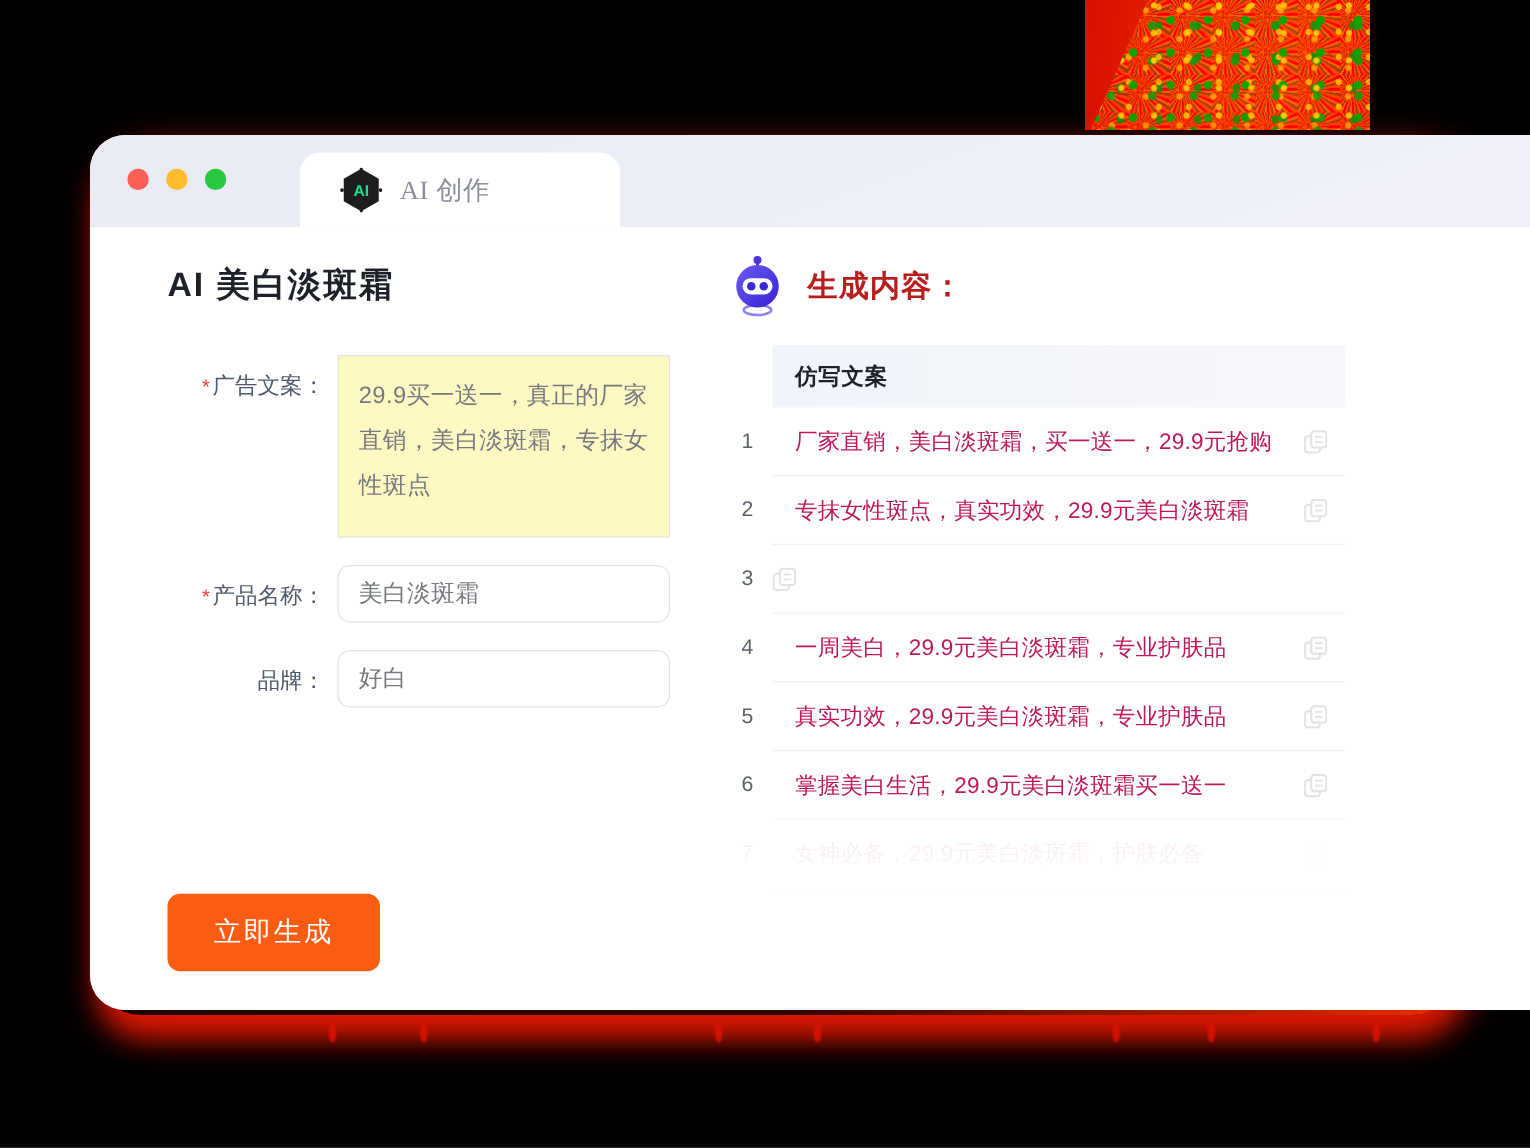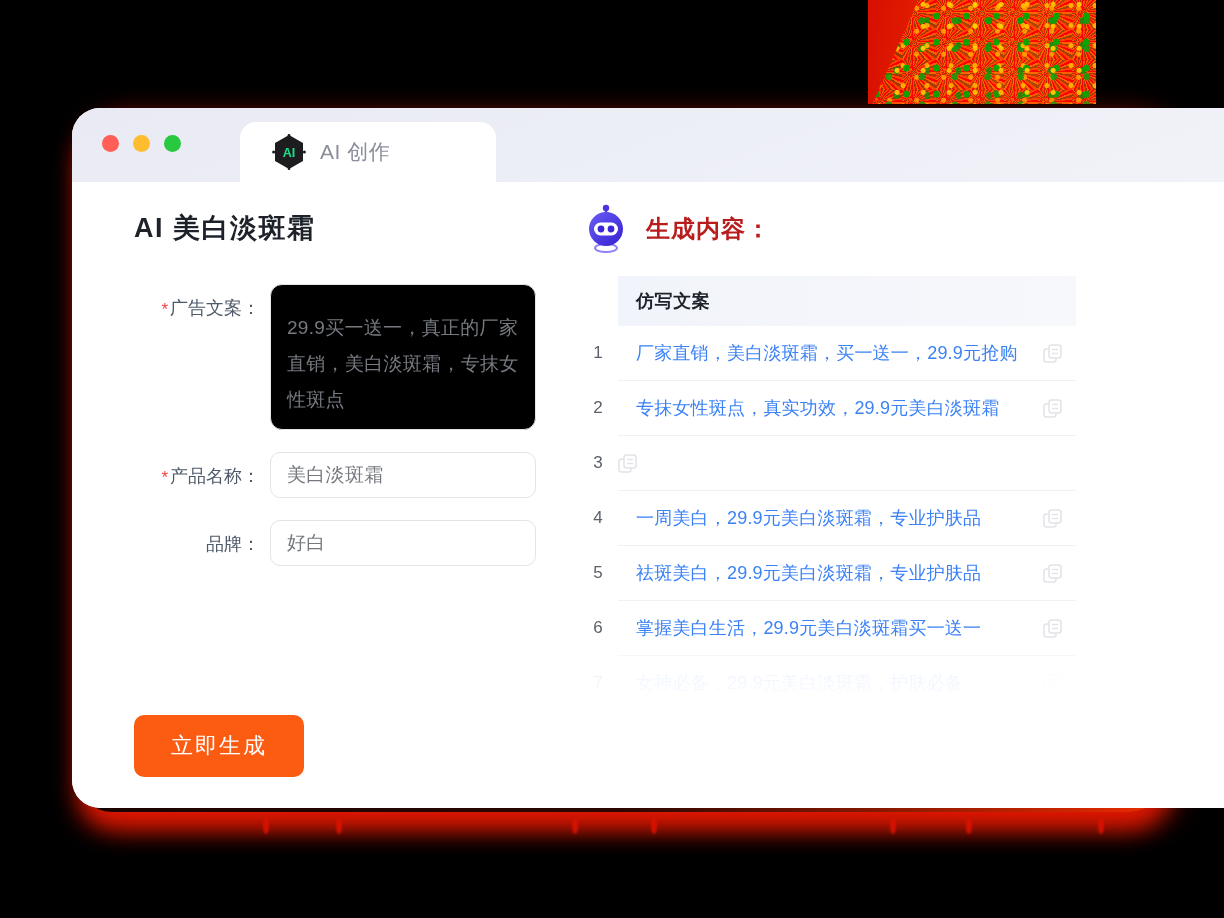--- a/index.html
+++ b/index.html
@@ -122,20 +122,21 @@
     align-items: center;
     padding-left: 32px;
     gap: 14px;
   }
   .tab-icon { width: 34px; height: 36px; flex: 0 0 auto; }
   .tab-label {
     font-size: 21px;
     color: #8a8f99;
     letter-spacing: .5px;
     white-space: nowrap;
+    font-family: Liberation Serif, serif;
   }
 
   
   .body {
     position: relative;
     height: 626px;
     background: #ffffff;
     display: flex;
   }
 
@@ -175,23 +176,23 @@
     font-size: 17px;
     margin-right: 2px;
     vertical-align: -1px;
   }
   .field-control { flex: 1 1 auto; }
 
   .textarea-box {
     width: 266px;
     height: 146px;
     border: 1px solid #e2e4e9;
-    border-radius: 12px;
-    background: #000000;
-    padding: 25px 16px;
+    border-radius: 0;
+    background: #fef9c3;
+    padding: 14px 16px;
     font-size: 19px;
     line-height: 36px;
     color: #76797f;
     overflow: hidden;
     letter-spacing: .3px;
   }
   .input-box {
     width: 266px;
     height: 46px;
     border: 1px solid #e2e4e9;
@@ -270,21 +271,21 @@
     left: -32px;
     width: 24px;
     text-align: center;
     font-size: 17px;
     color: #5c6068;
   }
   .row-text {
     flex: 1 1 auto;
     padding-left: 18px;
     font-size: 18px;
-    color: #3b82f6;
+    color: #be185d;
     letter-spacing: .2px;
     white-space: nowrap;
   }
   .copy-icon {
     width: 19px;
     height: 19px;
     flex: 0 0 auto;
     margin-right: 14px;
     opacity: .42;
   }
@@ -430,21 +431,21 @@
                 <span class="row-text">一周美白，29.9元美白淡斑霜，专业护肤品</span>
                 <svg class="copy-icon" viewBox="0 0 19 19">
                   <rect x="1" y="5" width="12" height="13" rx="2.5" fill="none" stroke="#b9bdc6" stroke-width="1.5"></rect>
                   <rect x="6" y="1" width="12" height="13" rx="2.5" fill="#ffffff" stroke="#b9bdc6" stroke-width="1.5"></rect>
                   <line x1="9" y1="5.5" x2="15" y2="5.5" stroke="#b9bdc6" stroke-width="1.3"></line>
                   <line x1="9" y1="9.5" x2="15" y2="9.5" stroke="#b9bdc6" stroke-width="1.3"></line>
                 </svg>
               </div>
               <div class="table-row">
                 <span class="row-index">5</span>
-                <span class="row-text">祛斑美白，29.9元美白淡斑霜，专业护肤品</span>
+                <span class="row-text">真实功效，29.9元美白淡斑霜，专业护肤品</span>
                 <svg class="copy-icon" viewBox="0 0 19 19">
                   <rect x="1" y="5" width="12" height="13" rx="2.5" fill="none" stroke="#b9bdc6" stroke-width="1.5"></rect>
                   <rect x="6" y="1" width="12" height="13" rx="2.5" fill="#ffffff" stroke="#b9bdc6" stroke-width="1.5"></rect>
                   <line x1="9" y1="5.5" x2="15" y2="5.5" stroke="#b9bdc6" stroke-width="1.3"></line>
                   <line x1="9" y1="9.5" x2="15" y2="9.5" stroke="#b9bdc6" stroke-width="1.3"></line>
                 </svg>
               </div>
               <div class="table-row">
                 <span class="row-index">6</span>
                 <span class="row-text">掌握美白生活，29.9元美白淡斑霜买一送一</span>

